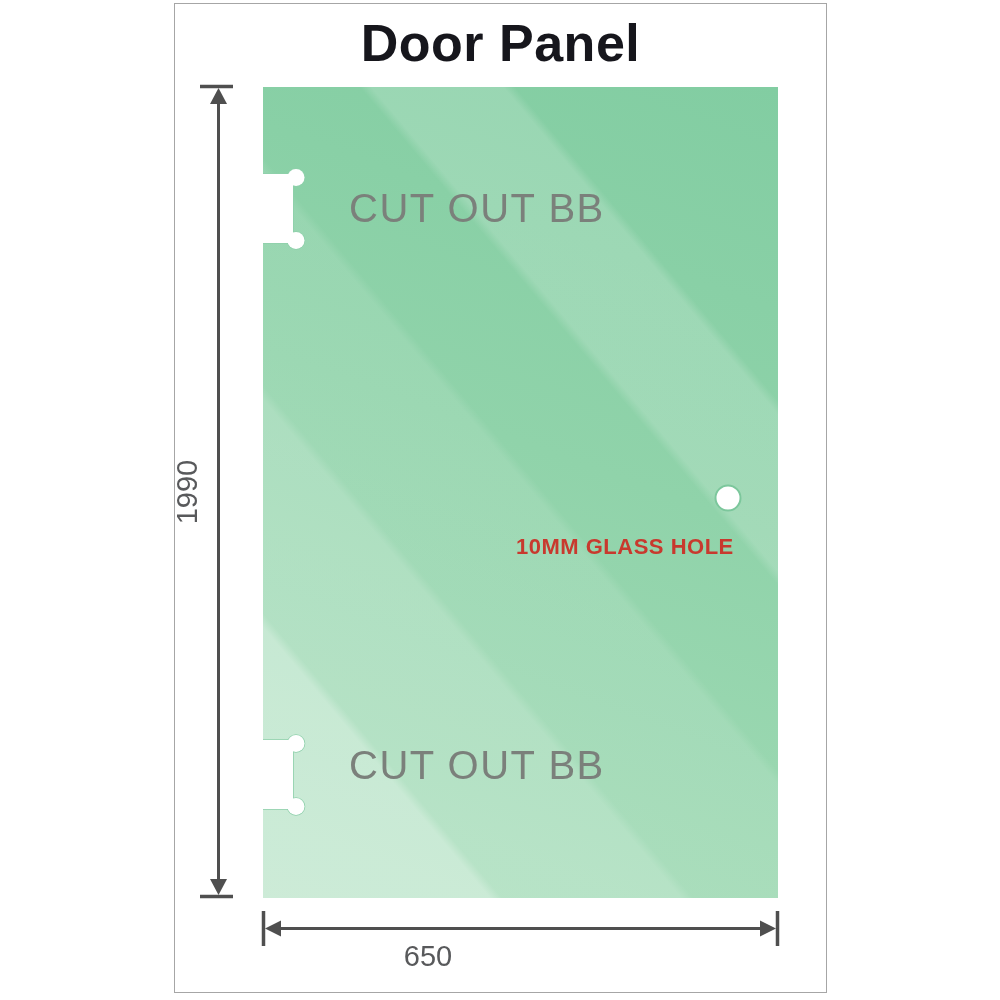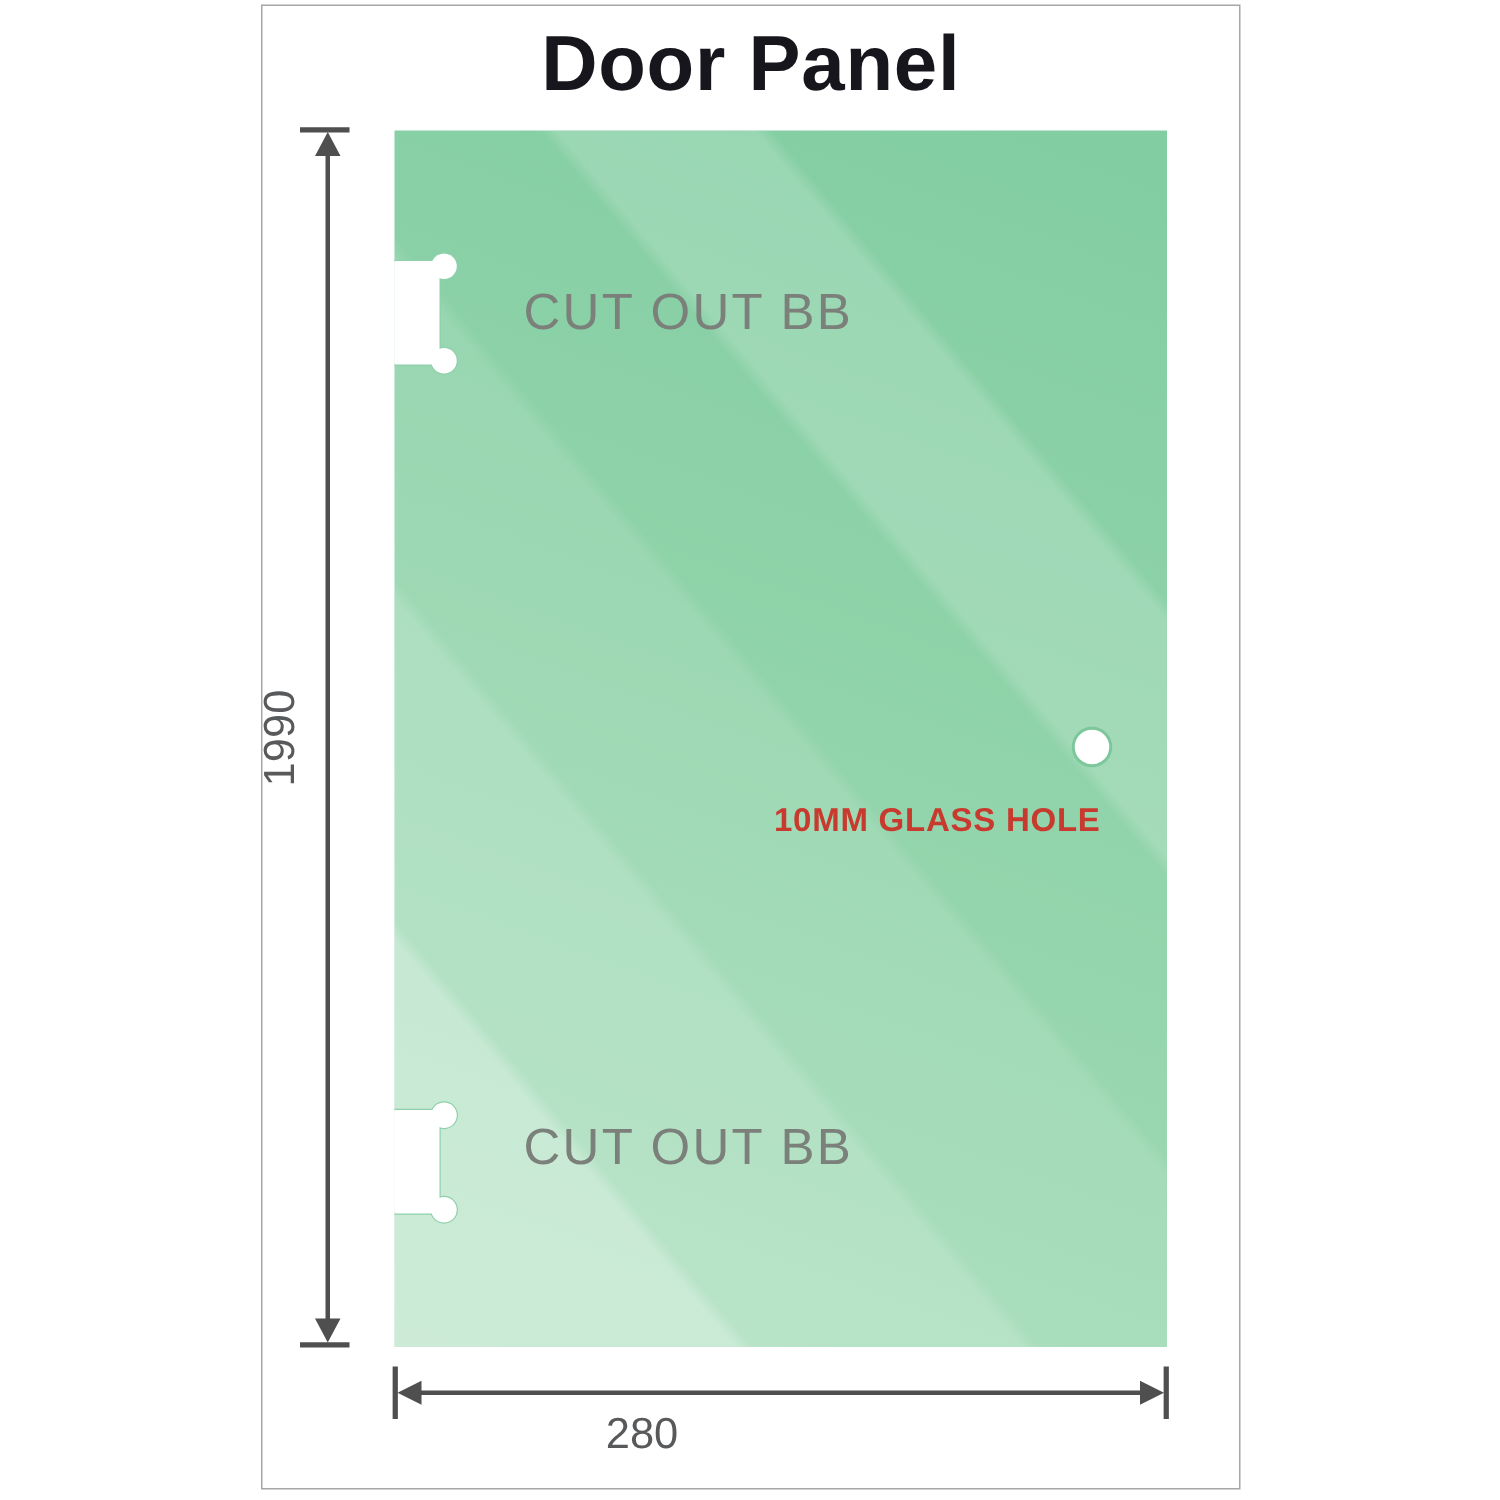--- a/index.html
+++ b/index.html
@@ -96,21 +96,21 @@
     fill: #ffffff;
     stroke: var(--hole-ring, #7cc79c);
     stroke-width: 2;
   }
   .label {
     position: absolute;
     white-space: nowrap;
   }
   .cutout-label {
     left: 349px;
-    font-size: 34px;
+    font-size: 40px;
     letter-spacing: 1.5px;
     color: var(--cutout-label, #7b807b);
     line-height: 36px;
   }
   .cutout-label.top    { top: 190px; }
   .cutout-label.bottom { top: 747px; }
   .hole-label {
     left: 516px;
     top: 534px;
     font-size: 22px;
@@ -205,15 +205,15 @@
   </svg>
 
   <div class="label cutout-label top">CUT OUT BB</div>
 
   <div class="label cutout-label bottom">CUT OUT BB</div>
 
   <div class="label hole-label">10MM GLASS HOLE</div>
 
   <div class="label height-label">1990</div>
 
-  <div class="label width-label">280</div>
+  <div class="label width-label">650</div>
 
 </div>
 
 </body></html>

